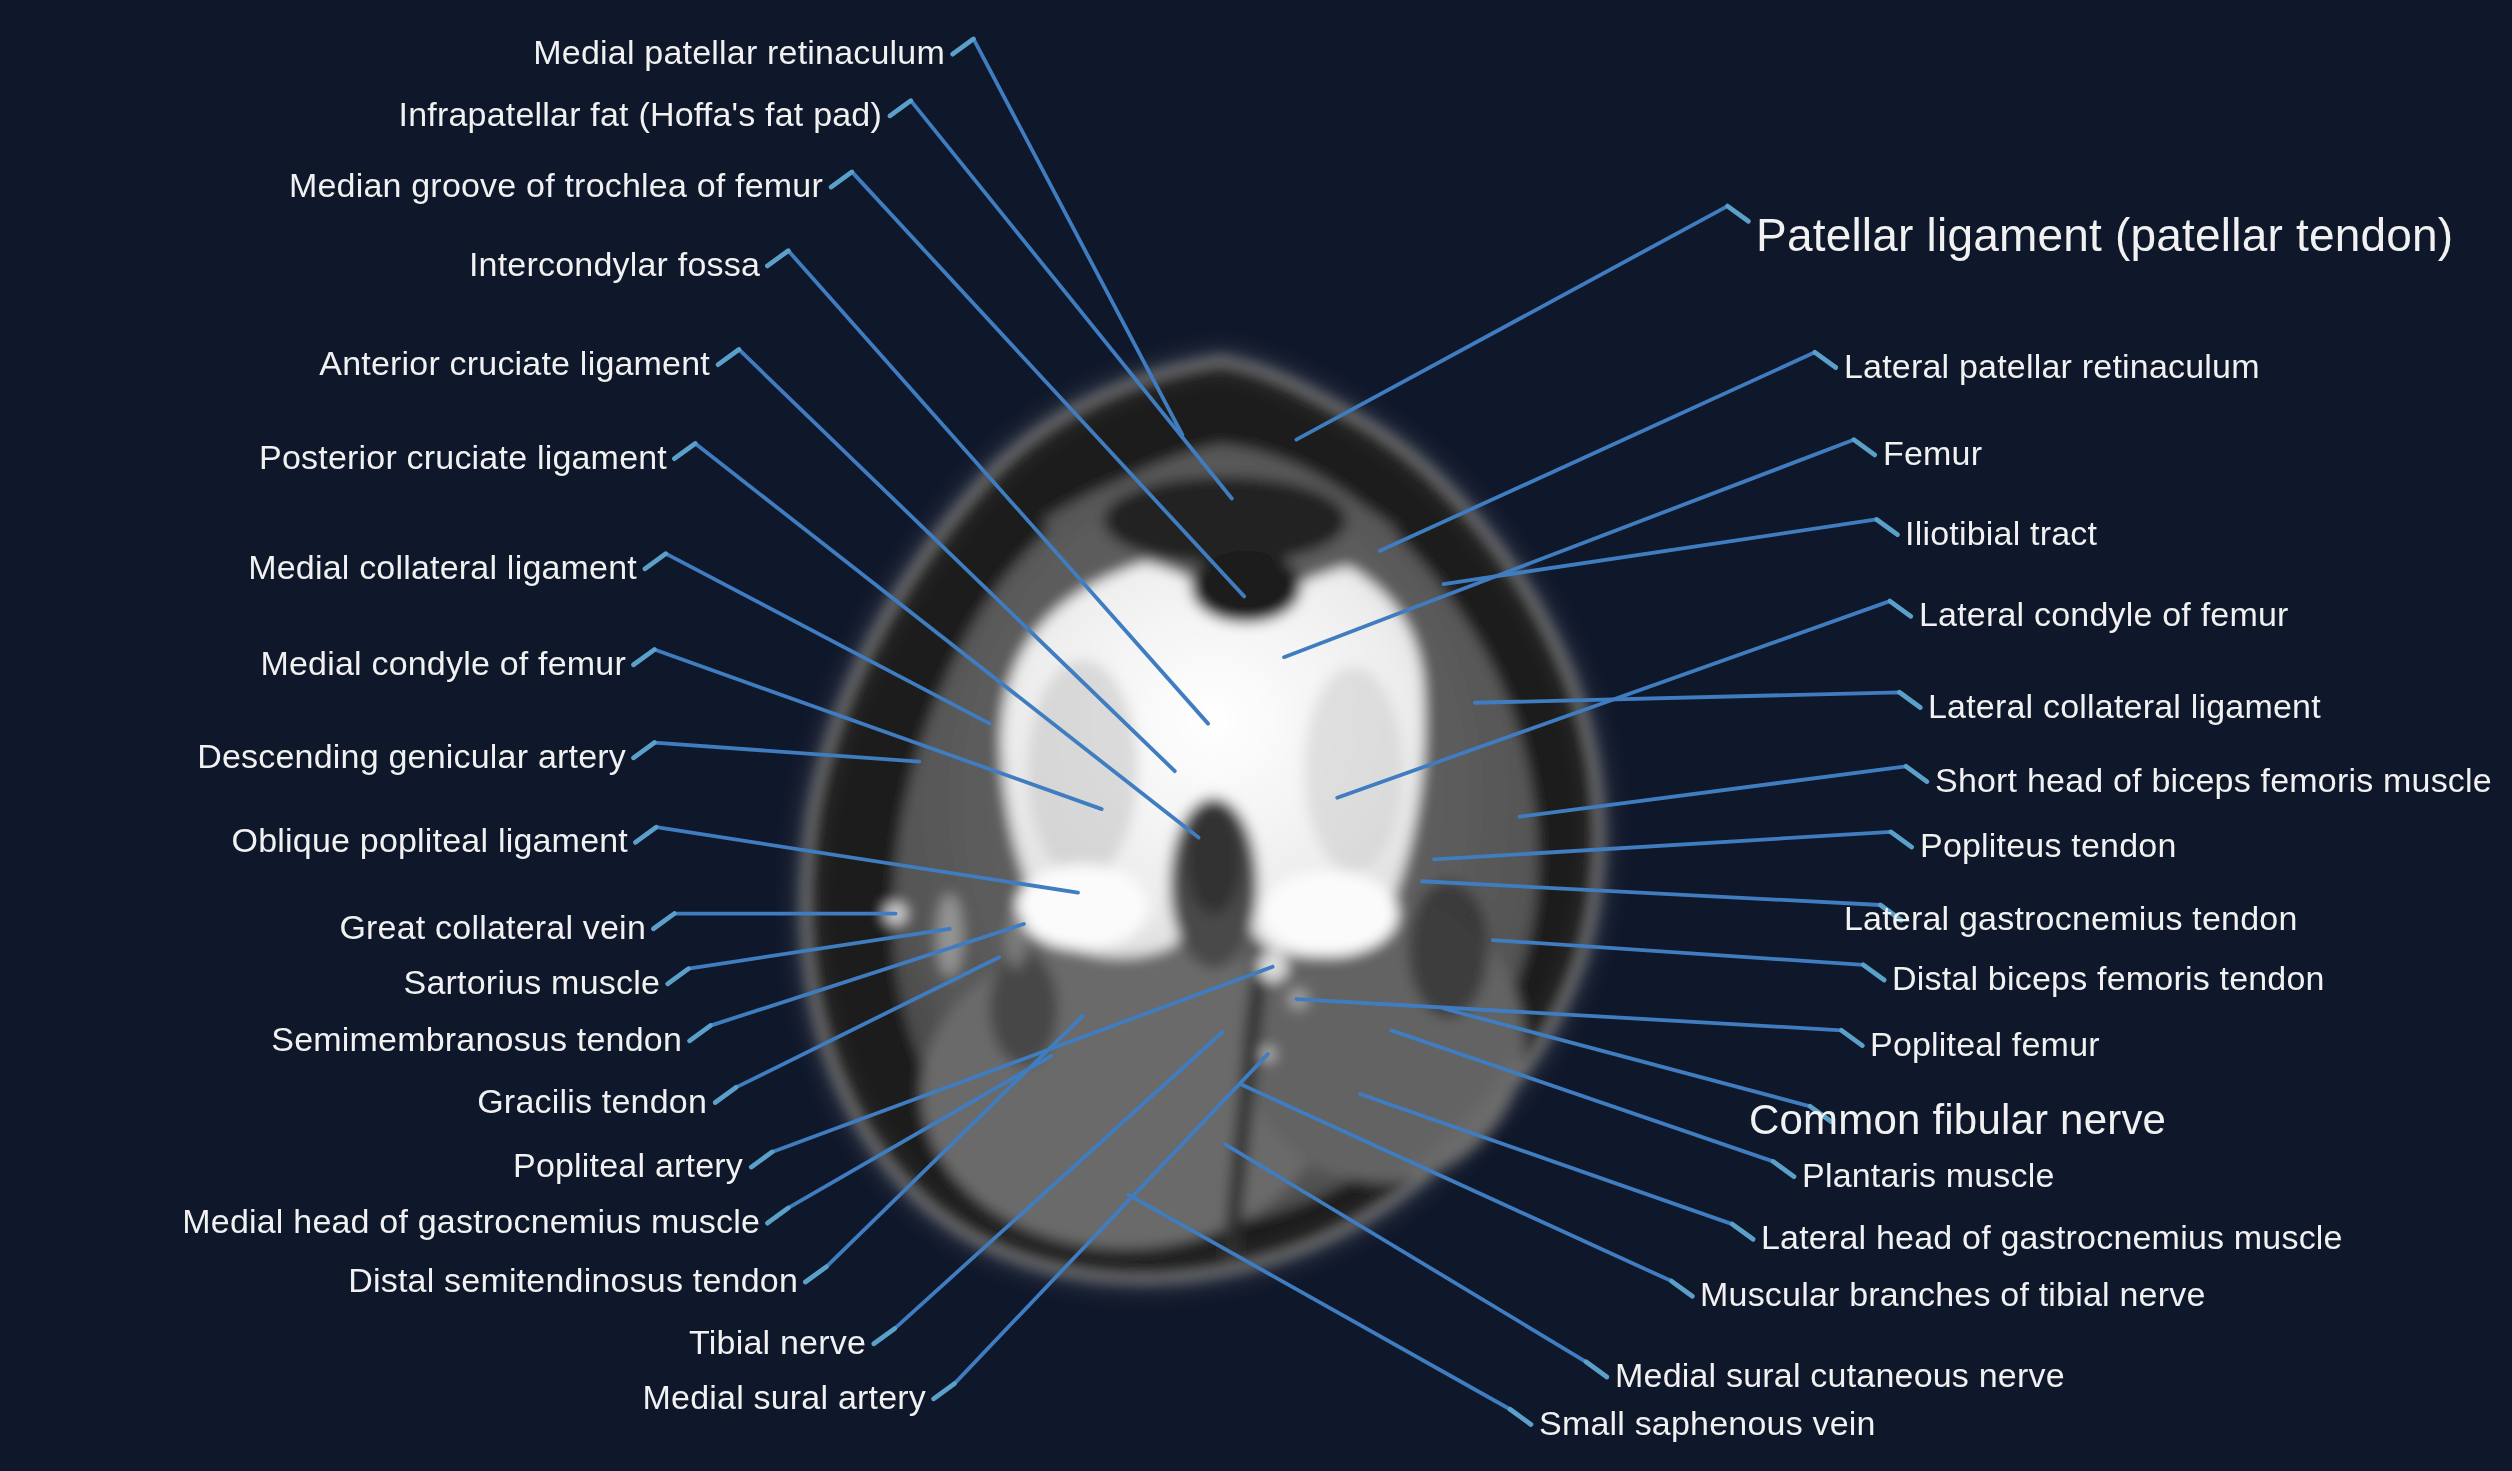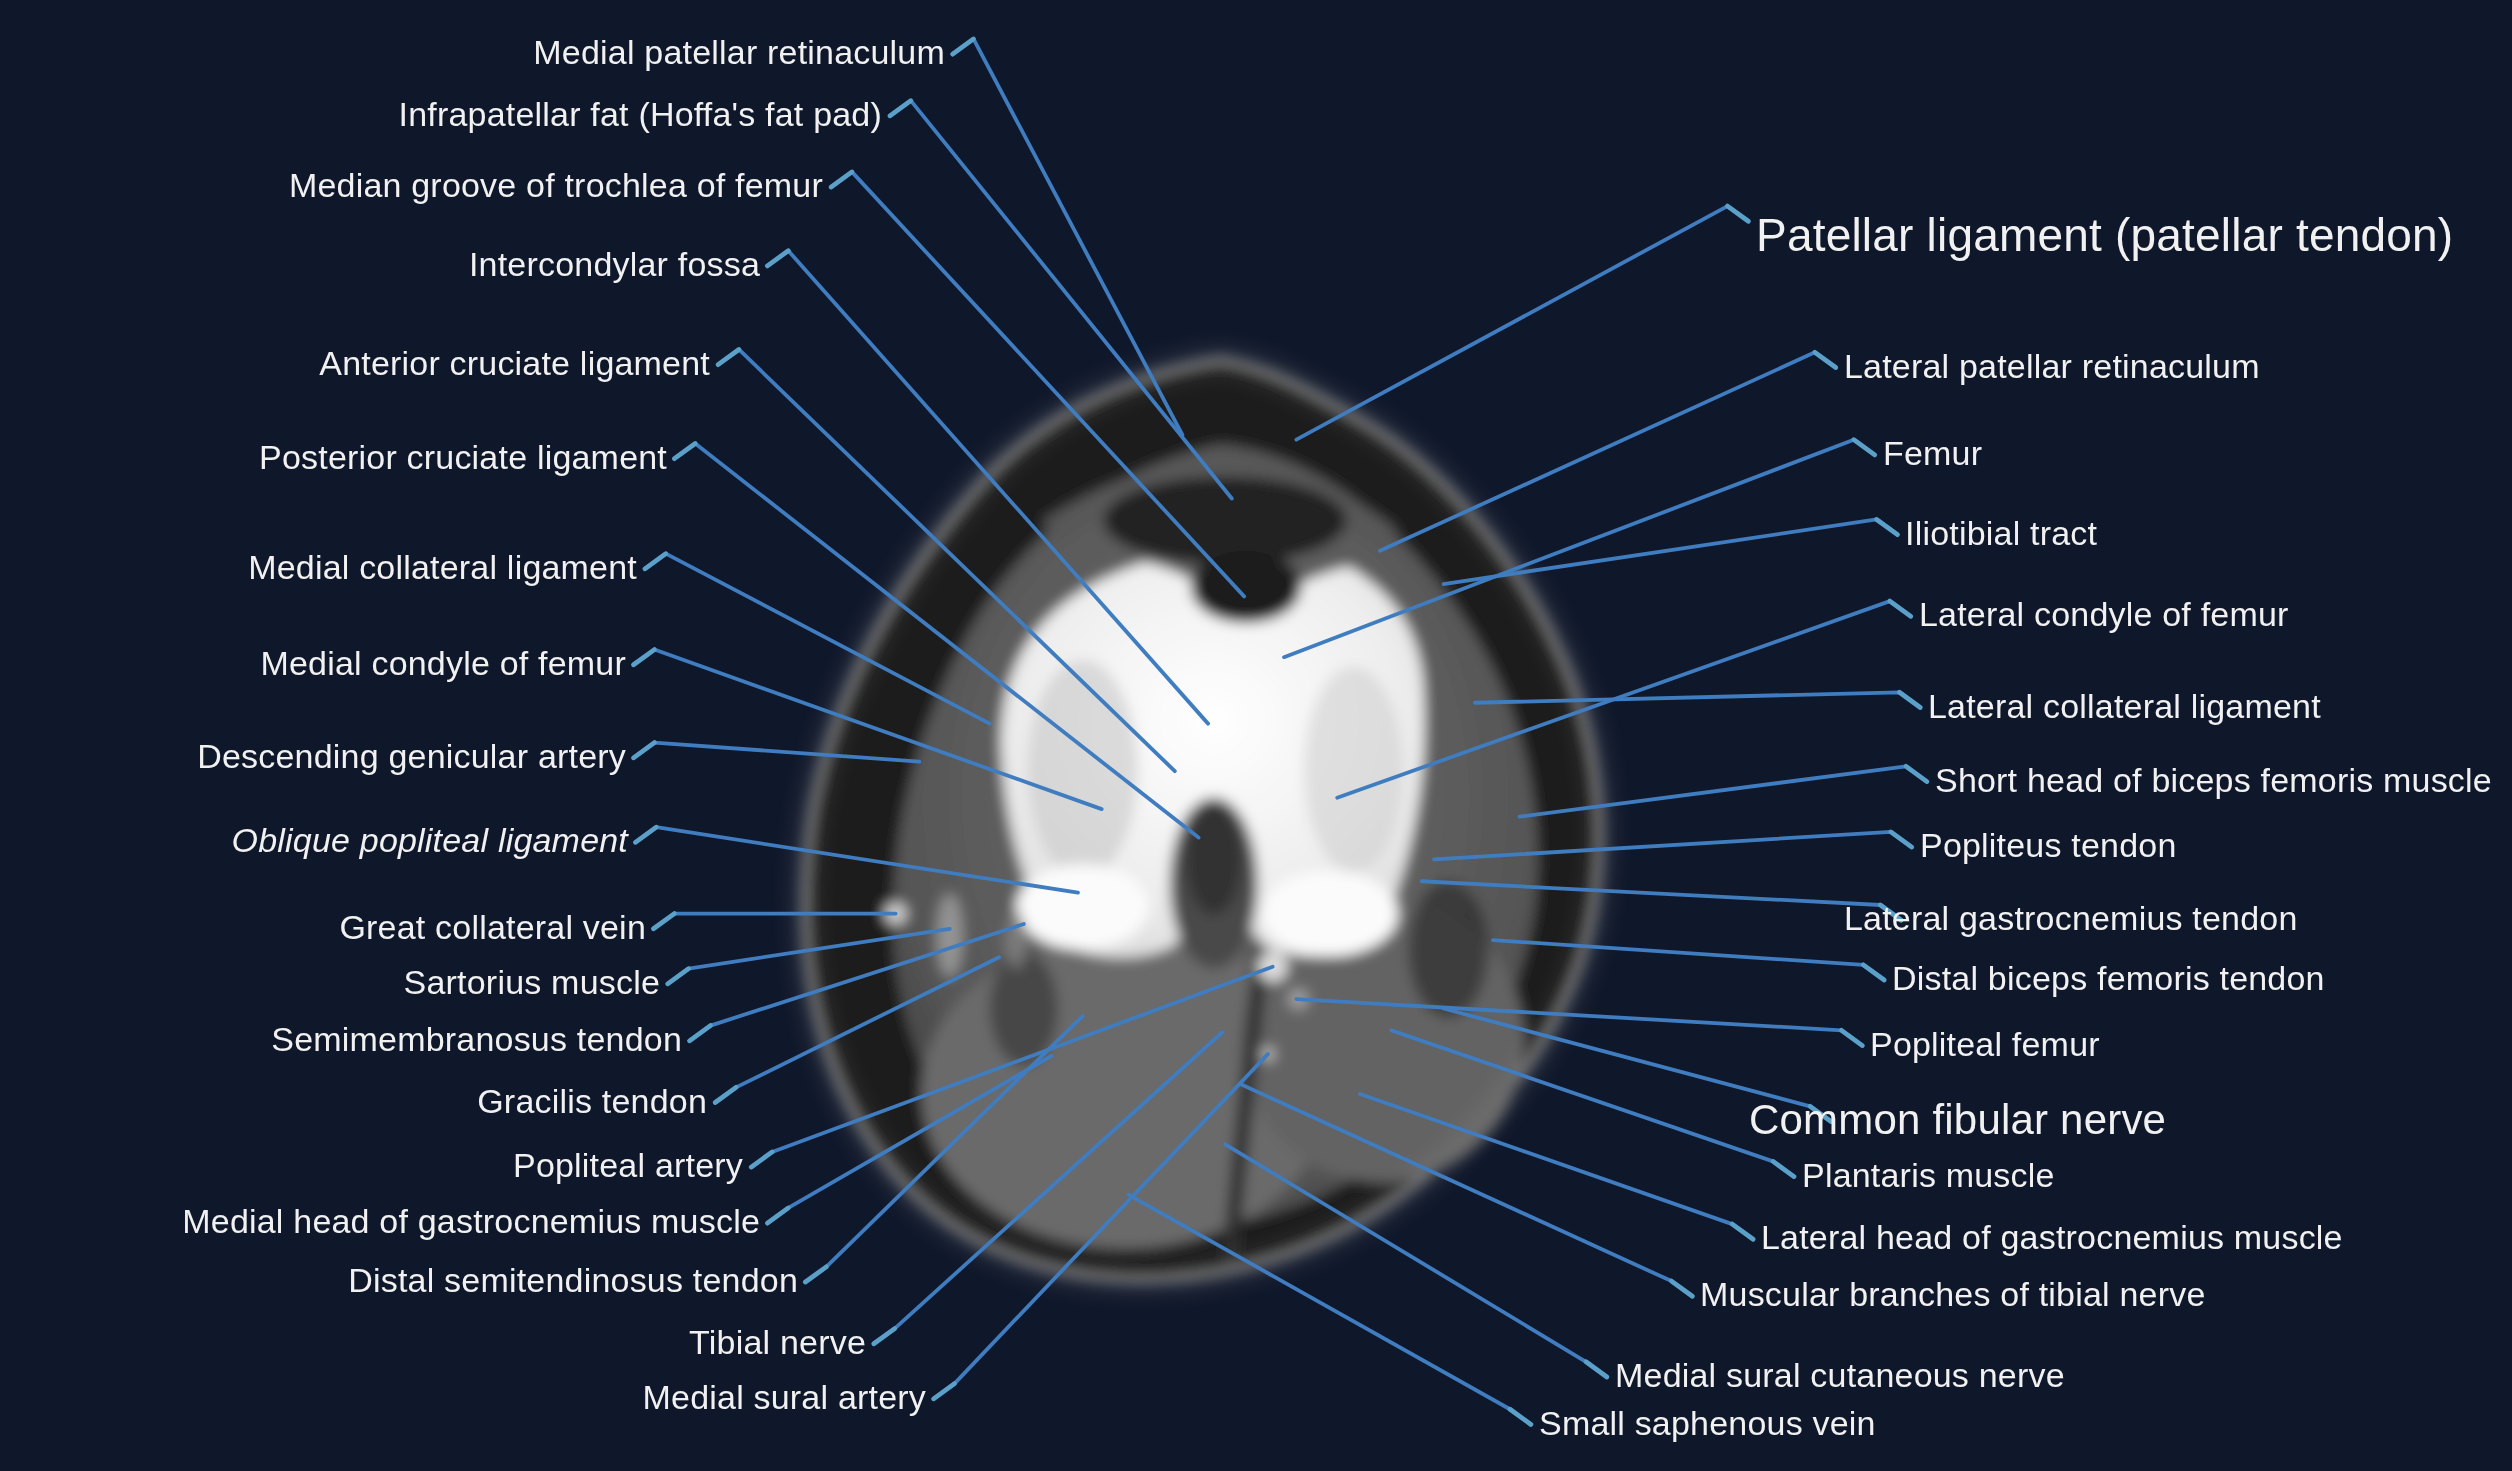--- a/index.html
+++ b/index.html
@@ -171,21 +171,21 @@
   <div id="labels">
       <div class="anatomy-label side-left" style="top: 54px; color: rgb(241, 241, 241); font-size: 34px; right: 1567px;">Medial patellar retinaculum</div>
       <div class="anatomy-label side-left" style="top: 116px; color: rgb(241, 241, 241); font-size: 34px; right: 1630px;">Infrapatellar fat (Hoffa's fat pad)</div>
       <div class="anatomy-label side-left" style="top: 187px; color: rgb(241, 241, 241); font-size: 34px; right: 1689px;">Median groove of trochlea of femur</div>
       <div class="anatomy-label side-left" style="top: 266px; color: rgb(241, 241, 241); font-size: 34px; right: 1752px;">Intercondylar fossa</div>
       <div class="anatomy-label side-left" style="top: 365px; color: rgb(241, 241, 241); font-size: 34px; right: 1802px;">Anterior cruciate ligament</div>
       <div class="anatomy-label side-left" style="top: 459px; color: rgb(241, 241, 241); font-size: 34px; right: 1845px;">Posterior cruciate ligament</div>
       <div class="anatomy-label side-left" style="top: 569px; color: rgb(241, 241, 241); font-size: 34px; right: 1875px;">Medial collateral ligament</div>
       <div class="anatomy-label side-left" style="top: 665px; color: rgb(241, 241, 241); font-size: 34px; right: 1886px; text-align: right;">Medial condyle of femur</div>
       <div class="anatomy-label side-left" style="top: 758px; color: rgb(241, 241, 241); font-size: 34px; right: 1886px;">Descending genicular artery</div>
-      <div class="anatomy-label side-left" style="top: 842px; color: rgb(241, 241, 241); font-size: 34px; right: 1884px; font-style: italic;">Oblique popliteal ligament</div>
+      <div class="anatomy-label side-left" style="top: 842px; color: rgb(241, 241, 241); font-size: 34px; right: 1884px;">Oblique popliteal ligament</div>
       <div class="anatomy-label side-left" style="top: 929px; color: rgb(241, 241, 241); font-size: 34px; right: 1866px;">Great collateral vein</div>
       <div class="anatomy-label side-left" style="top: 984px; color: rgb(241, 241, 241); font-size: 34px; right: 1852px;">Sartorius muscle</div>
       <div class="anatomy-label side-left" style="top: 1041px; color: rgb(241, 241, 241); font-size: 34px; right: 1830px;">Semimembranosus tendon</div>
       <div class="anatomy-label side-left" style="top: 1103px; color: rgb(241, 241, 241); font-size: 34px; right: 1805px;">Gracilis tendon</div>
       <div class="anatomy-label side-left" style="top: 1167px; color: rgb(241, 241, 241); font-size: 34px; right: 1769px;">Popliteal artery</div>
       <div class="anatomy-label side-left" style="top: 1223px; color: rgb(241, 241, 241); font-size: 34px; right: 1752px;">Medial head of gastrocnemius muscle</div>
       <div class="anatomy-label side-left" style="top: 1282px; color: rgb(241, 241, 241); font-size: 34px; right: 1714px;">Distal semitendinosus tendon</div>
       <div class="anatomy-label side-left" style="top: 1344px; color: rgb(241, 241, 241); font-size: 34px; right: 1646px;">Tibial nerve</div>
       <div class="anatomy-label side-left" style="top: 1399px; color: rgb(241, 241, 241); font-size: 34px; right: 1586px;">Medial sural artery</div>
       <div class="anatomy-label side-right" style="top: 237px; color: rgb(241, 241, 241); font-size: 46px; left: 1756px;">Patellar ligament (patellar tendon)</div>

